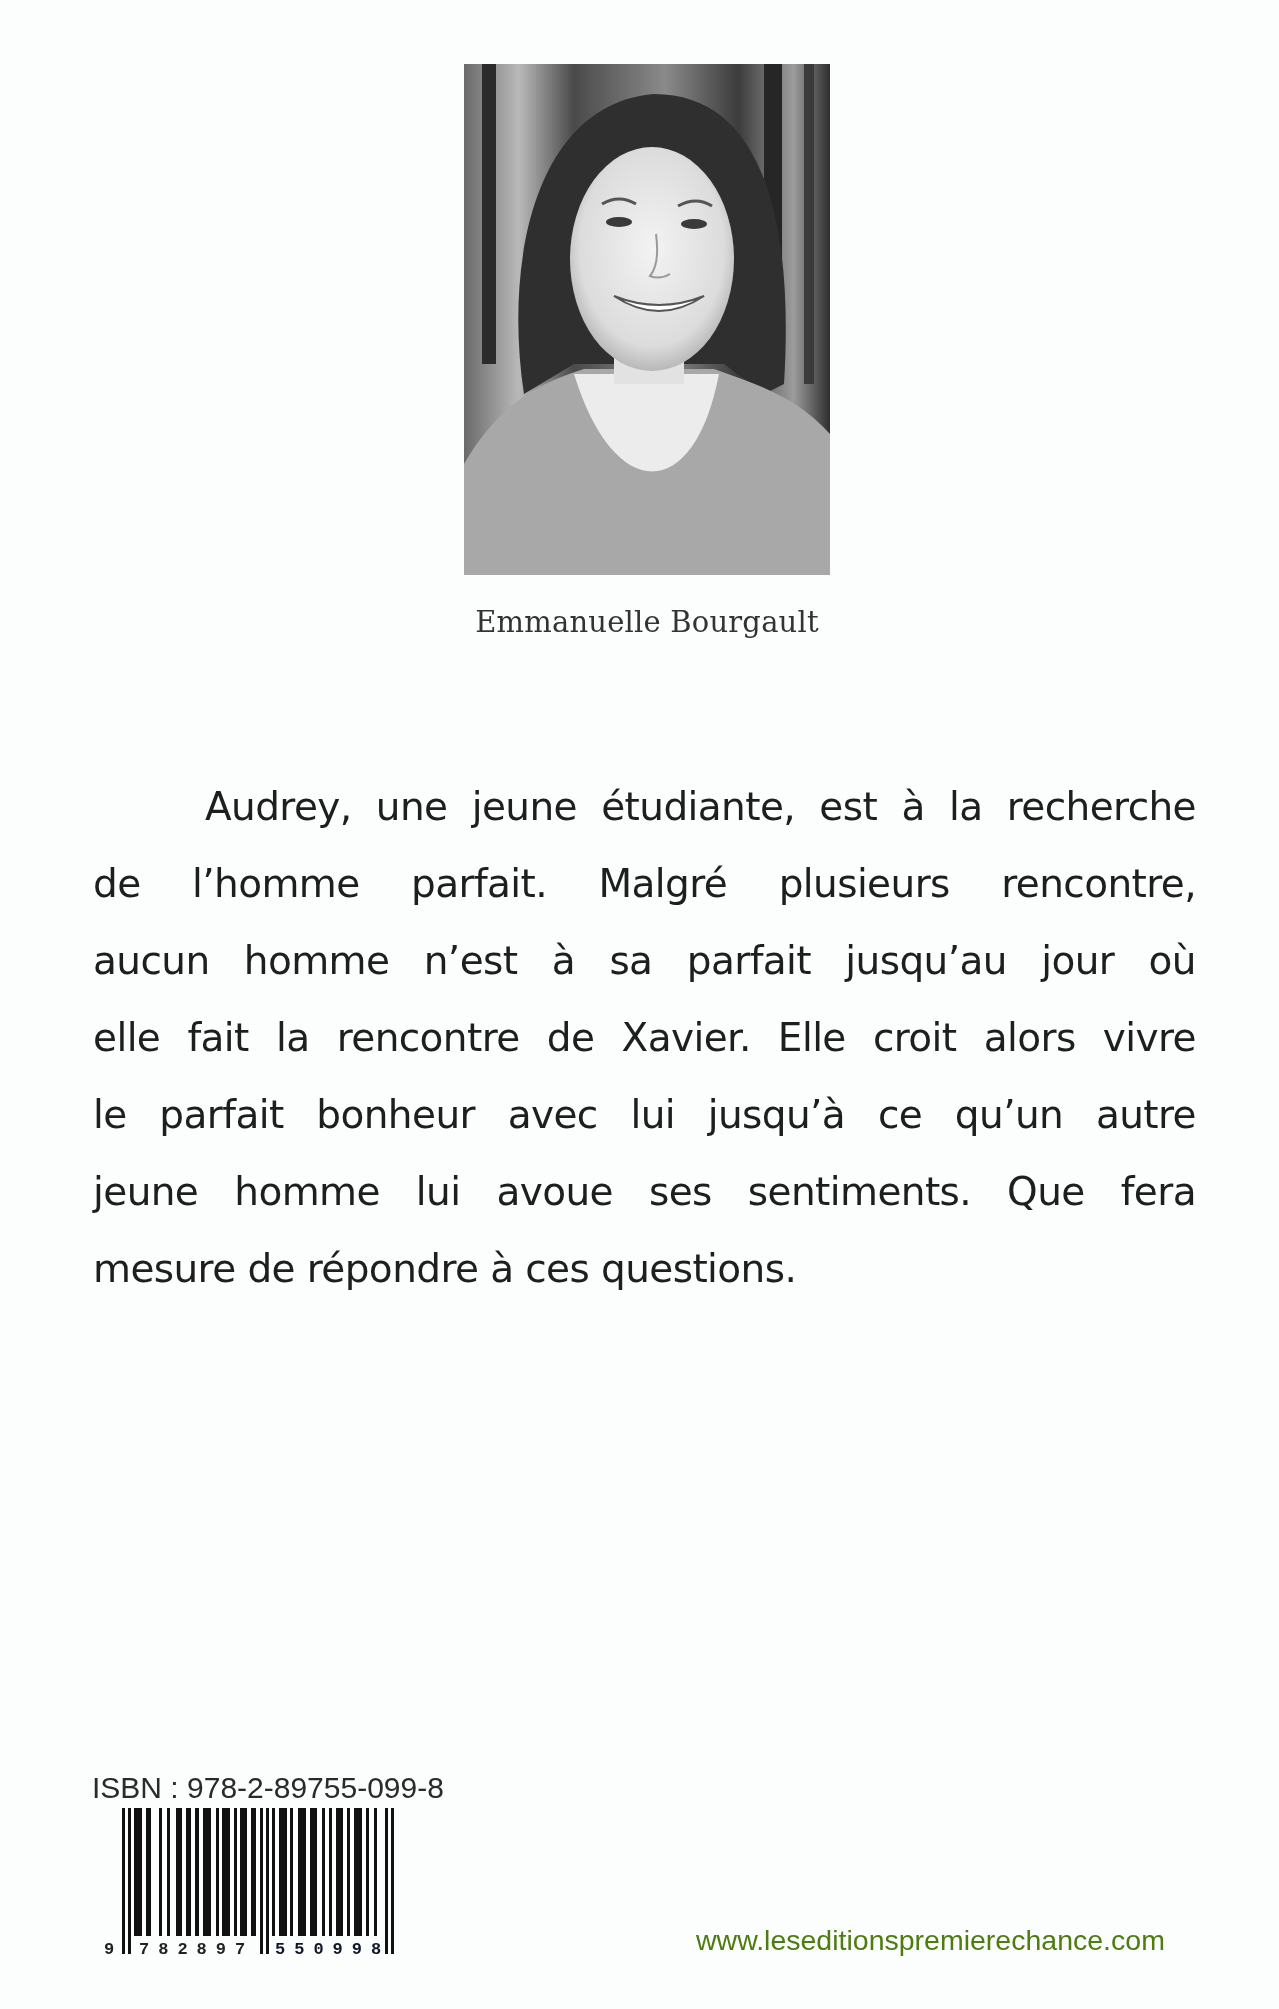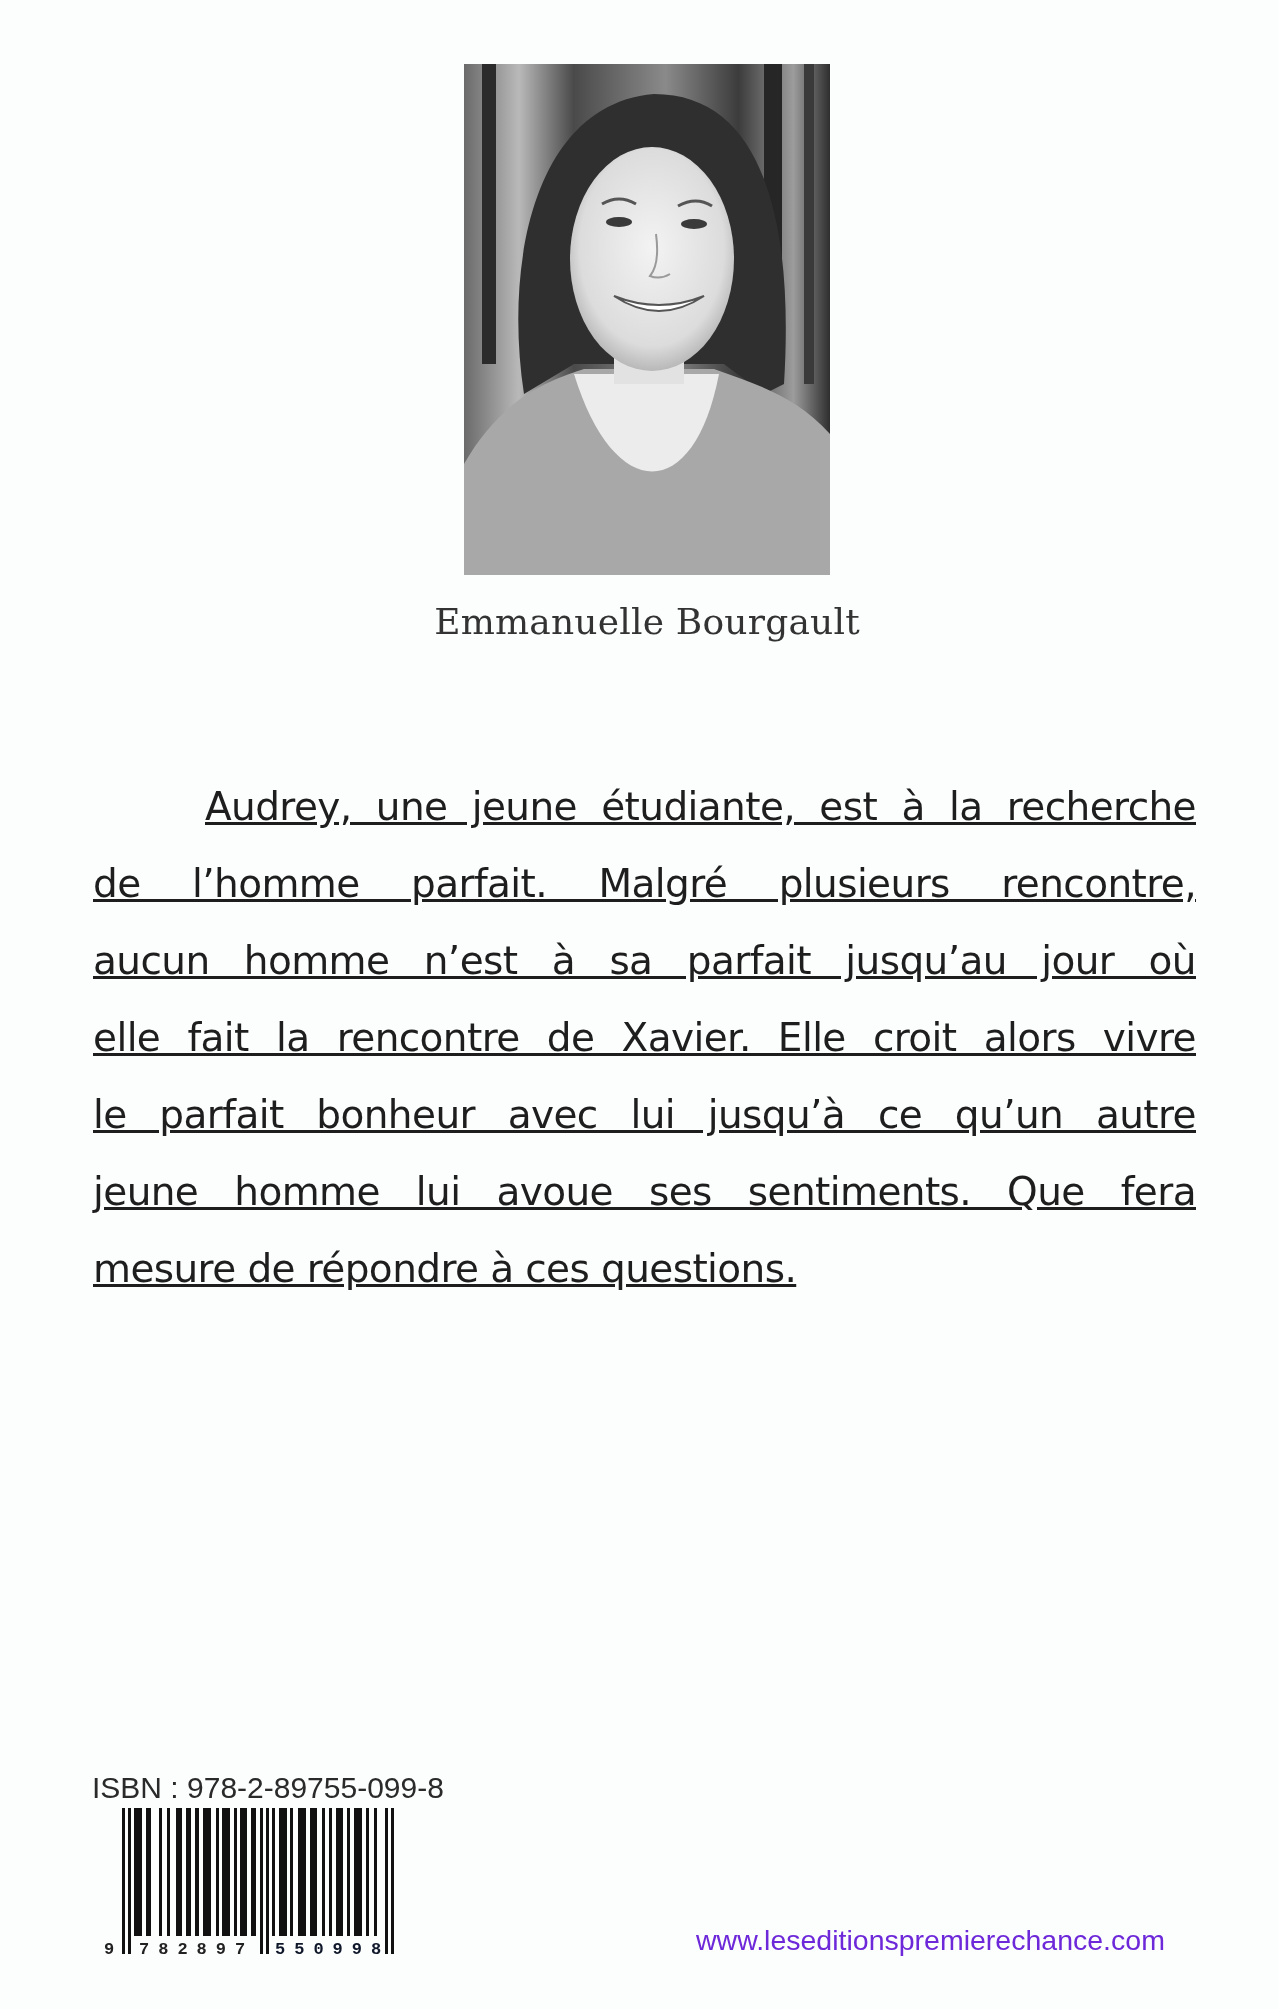--- a/index.html
+++ b/index.html
@@ -9,44 +9,44 @@
     font-family:"DejaVu Sans", sans-serif;
   }
   .photo {
     position:absolute; left:464px; top:64px; width:366px; height:511px;
     overflow:hidden; background:#777;
   }
   .photo svg { display:block; width:100%; height:100%; }
   .author {
     position:absolute; left:400px; width:494px; top:598px;
     text-align:center; font-family:"DejaVu Serif", serif;
-    font-size:36px; line-height:48px; color:#333; letter-spacing:0.2px;
+    font-size:29px; line-height:48px; color:#333; letter-spacing:0.2px;
   }
   .blurb {
     position:absolute; left:93px; width:1103px; top:768px;
     font-family:"DejaVu Sans", sans-serif; font-size:39px; line-height:77px;
     color:#1e1e1e;
   }
   .blurb .line {
     display:block; white-space:nowrap; text-align:justify; text-align-last:justify;
-    height:77px; overflow:visible; letter-spacing:-0.6px;text-decoration:underline;
+    height:77px; overflow:visible; letter-spacing:-0.6px;
   }
   .blurb .line.first { padding-left:112px; }
   .blurb .line.last { text-align:right; text-align-last:left; }
   .isbn {
     position:absolute; left:92px; top:1770px;
     font-family:Liberation Sans, sans-serif; font-size:30px; line-height:36px; color:#2a2a2a;
   }
   .barcode {
     position:absolute; left:104px; top:1808px; width:300px; height:160px;
   }
   .barcode svg { display:block; }
   .url {
     position:absolute; left:696px; top:1922px;
-    font-family:"Liberation Sans", sans-serif; font-size:28.5px; line-height:36px; color:#6d28d9;
+    font-family:"Liberation Sans", sans-serif; font-size:28.5px; line-height:36px; color:#4d7c0f;
   }
 </style>
 </head>
 <body>
 
 <div class="photo">
   <svg viewBox="0 0 366 511" preserveAspectRatio="none">
     <defs>
       <linearGradient id="bg" x1="0" y1="0" x2="1" y2="0">
         <stop offset="0" stop-color="#6a6a6a"></stop>

